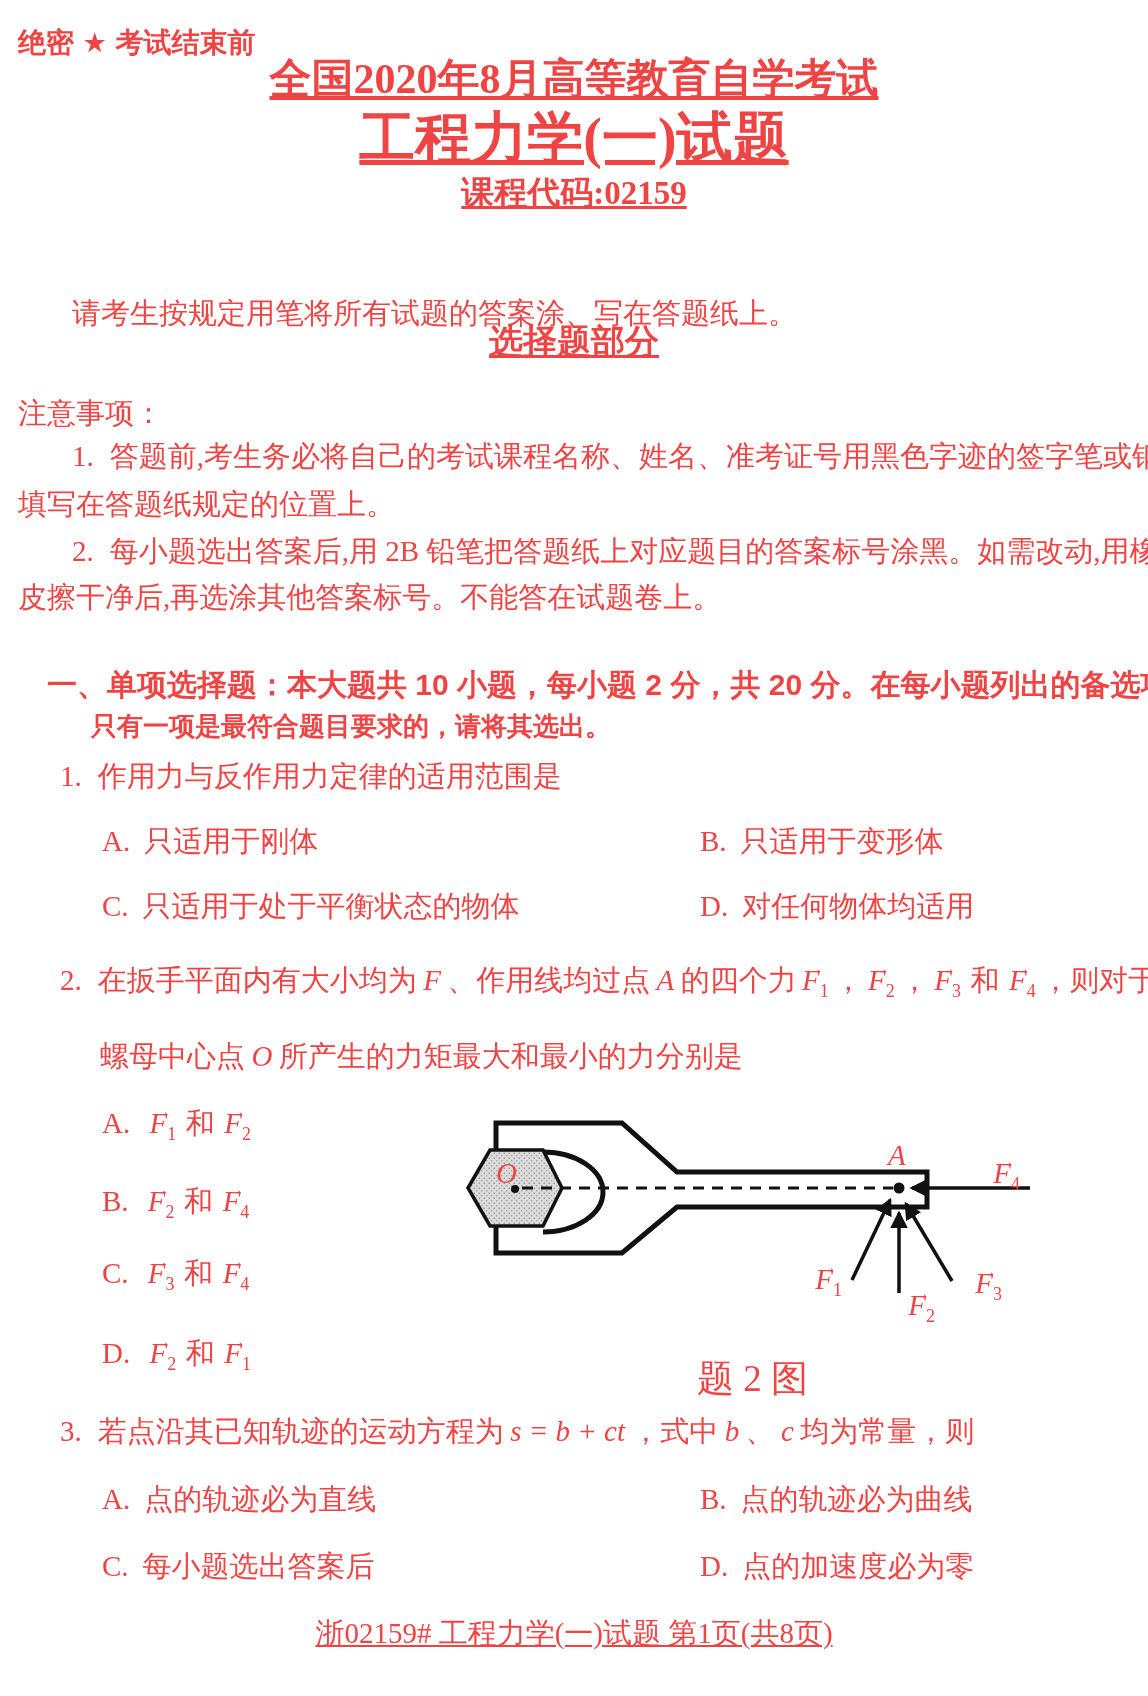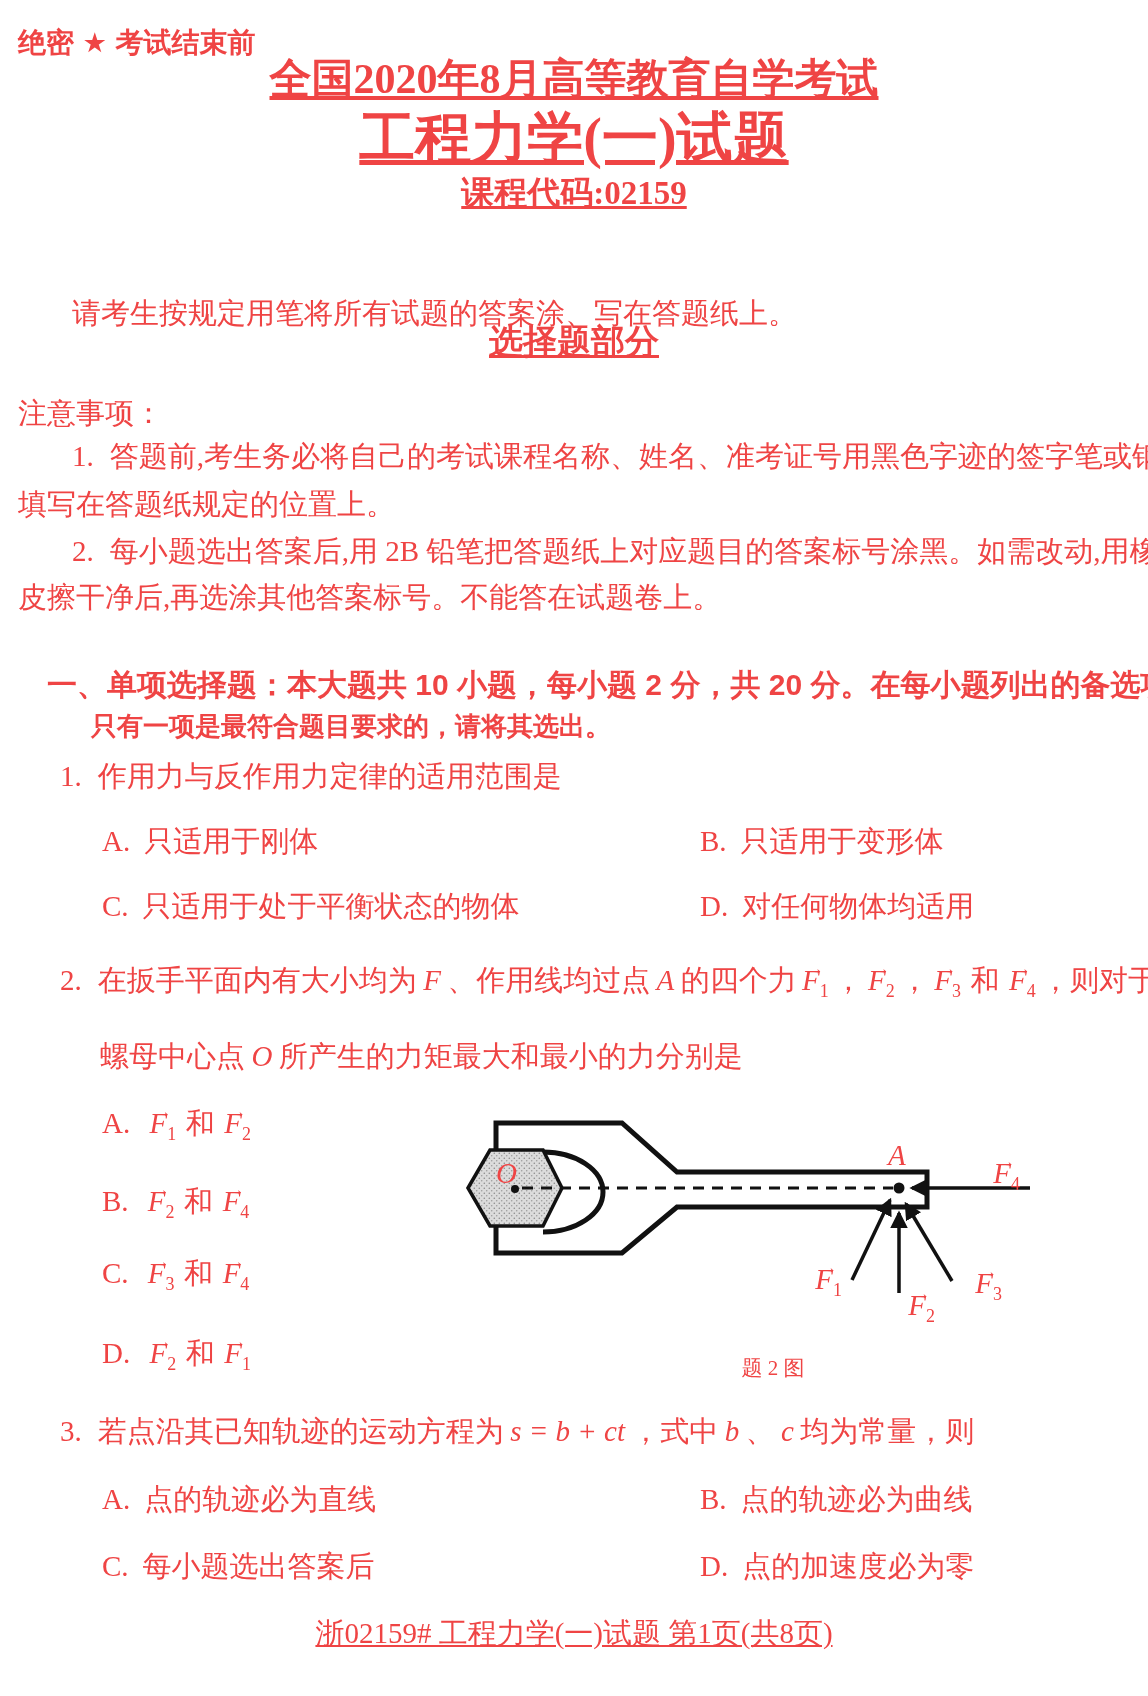--- a/index.html
+++ b/index.html
@@ -17,21 +17,21 @@
   .opt-right{position:absolute;left:598px;top:0;}
   .mi{font-style:italic;font-family:"Liberation Serif",serif;margin:0 .22em;}
   .vec{position:relative;display:inline-block;margin:0 .18em;font-family:"Liberation Serif",serif;font-style:normal;}
   .vec .varrow{position:absolute;left:.30em;top:-.66em;font-size:.58em;font-style:normal;}
   .vec .vf{font-style:italic;}
   .vec sub{font-size:.62em;line-height:0;}
   .joiner{margin:0 .15em;}
   .figure{position:absolute;left:438px;top:1032px;width:710px;height:368px;}
   .figure svg{position:absolute;left:0;top:0;}
   .fig-label{position:absolute;font-size:29px;line-height:30px;font-family:"Liberation Serif",serif;}
-  .fig-caption{position:absolute;left:250px;top:322px;width:170px;text-align:center;font-size:21px;}
+  .fig-caption{position:absolute;left:259px;top:322px;width:170px;text-align:left;font-size:37px;}
   .star{margin:0 10px;font-size:24px;vertical-align:1px;}
 </style>
 </head>
 <body>
 
 <div class="page">
 
   <div class="line b-sans" style="top:26px;left:18px;font-size:28px;">
     <span>绝密</span><span class="star">★</span><span>考试结束前</span>
   </div>

